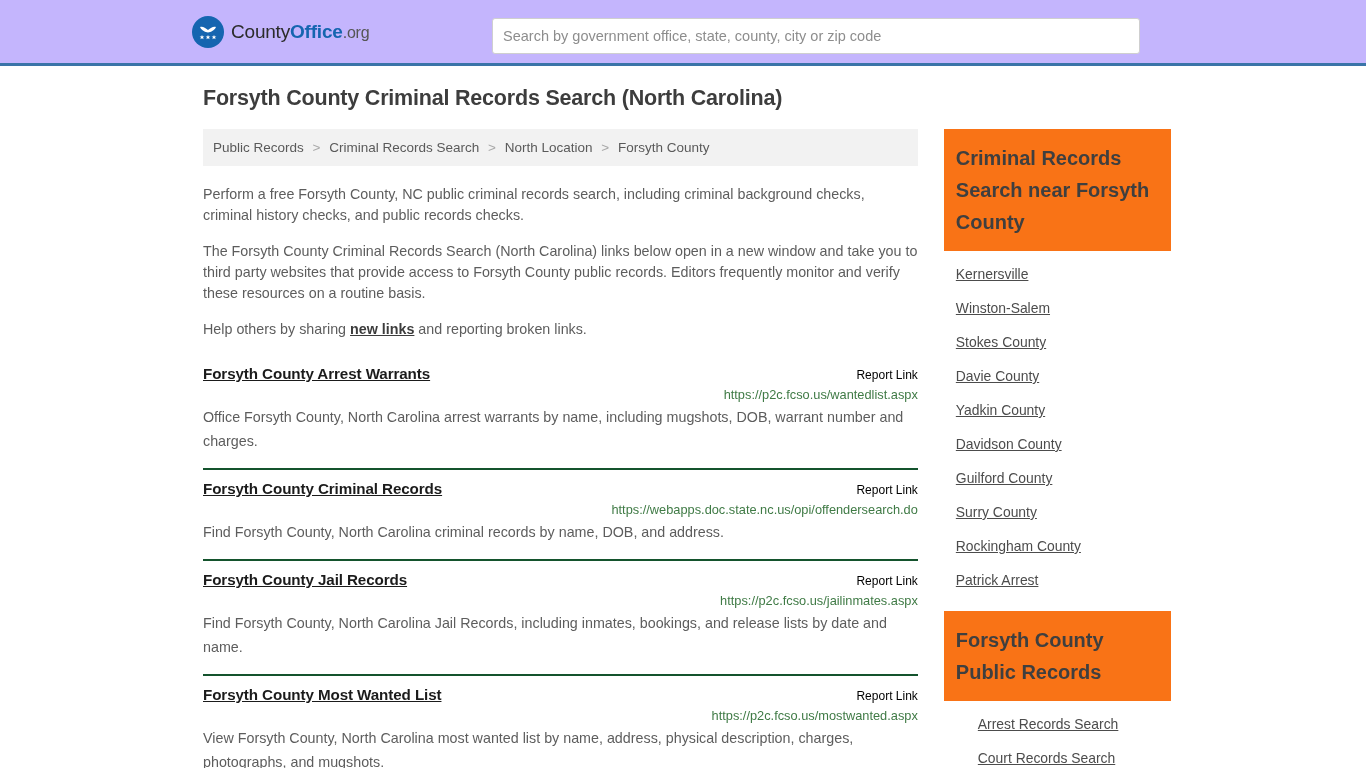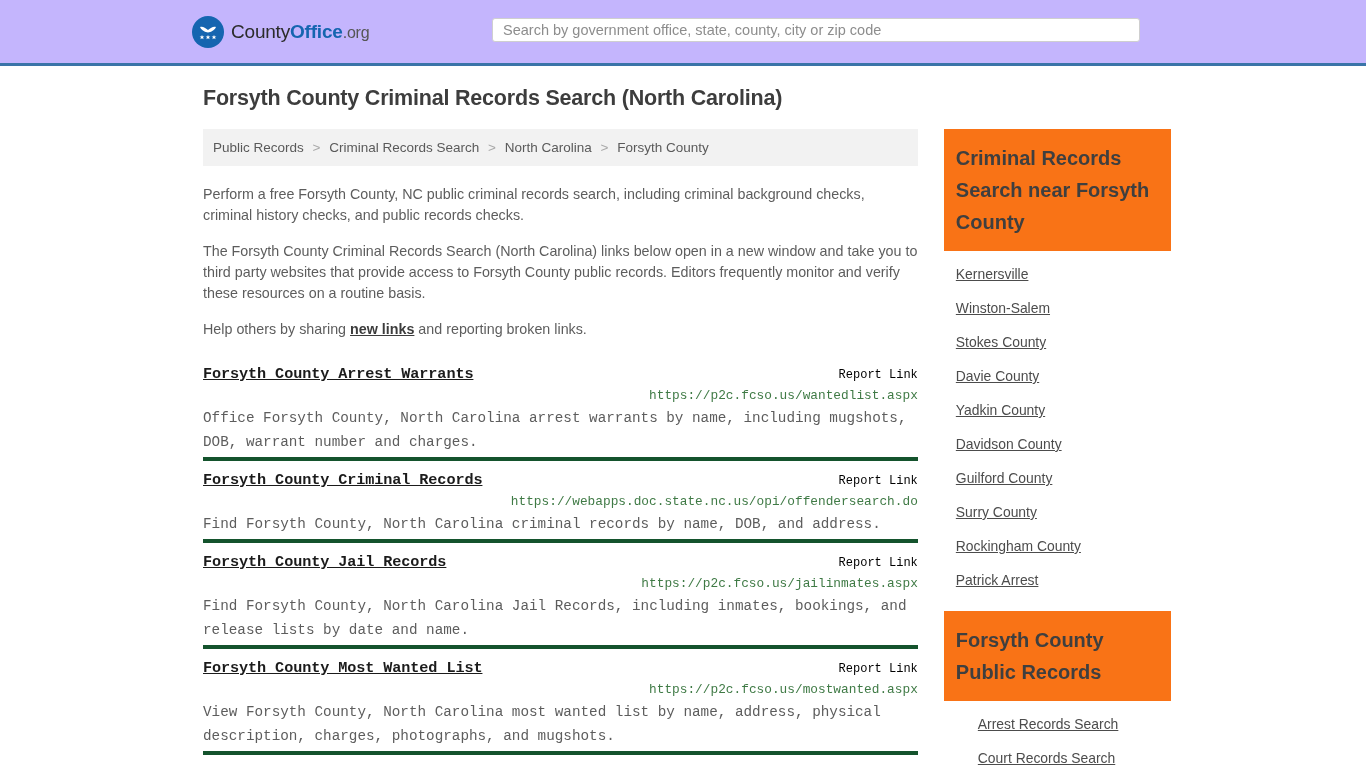--- a/index.html
+++ b/index.html
@@ -47,21 +47,21 @@
   .brand-text .b3 { color: #555555; font-size: 16px; }
 
   .search-wrap {
     position: absolute;
     left: 492px;
     top: 18px;
     width: 648px;
   }
   .search-input {
     width: 100%;
-    height: 24px;
+    height: 36px;
     padding: 3px 10px;
     font-size: 14.5px;
     color: #333;
     background: #ffffff;
     border: 1px solid #cfcfcf;
     border-radius: 3px;
     outline: none;
     font-family: "Liberation Sans", sans-serif;
   }
   .search-input::placeholder { color: #8d8d8d; }
@@ -111,23 +111,22 @@
     margin: 0 0 15px 0;
   }
   .intro a {
     color: #3c3c3c;
     text-decoration: underline;
     font-weight: 600;
   }
 
   
   .entry {
-    padding: 10px 0 3px 0;
-    border-bottom: 4px solid #14532d;
-    font-family: Liberation Mono, monospace;
+    padding: 10px 0 15px 0;
+    border-bottom: 2px solid #14532d;
   }
   .entry:first-of-type { padding-top: 14px; }
   .entry-head {
     display: flex;
     justify-content: space-between;
     align-items: baseline;
   }
   .entry-title {
     font-size: 15.2px;
     font-weight: bold;
@@ -213,21 +212,21 @@
 
     <div class="columns">
 
       <div class="main-col">
 
         <nav class="breadcrumb">
           <a href="#">Public Records</a>
           <span class="sep">&gt;</span>
           <a href="#">Criminal Records Search</a>
           <span class="sep">&gt;</span>
-          <a href="#">North Carolina</a>
+          <a href="#">North Location</a>
           <span class="sep">&gt;</span>
           <a href="#">Forsyth County</a>
         </nav>
 
         <div class="intro">
           <p>Perform a free Forsyth County, NC public criminal records search, including criminal background checks, criminal history checks, and public records checks.</p>
           <p>The Forsyth County Criminal Records Search (North Carolina) links below open in a new window and take you to third party websites that provide access to Forsyth County public records. Editors frequently monitor and verify these resources on a routine basis.</p>
           <p><span>Help others by sharing </span><a href="#">new links</a><span> and reporting broken links.</span></p>
         </div>
 

